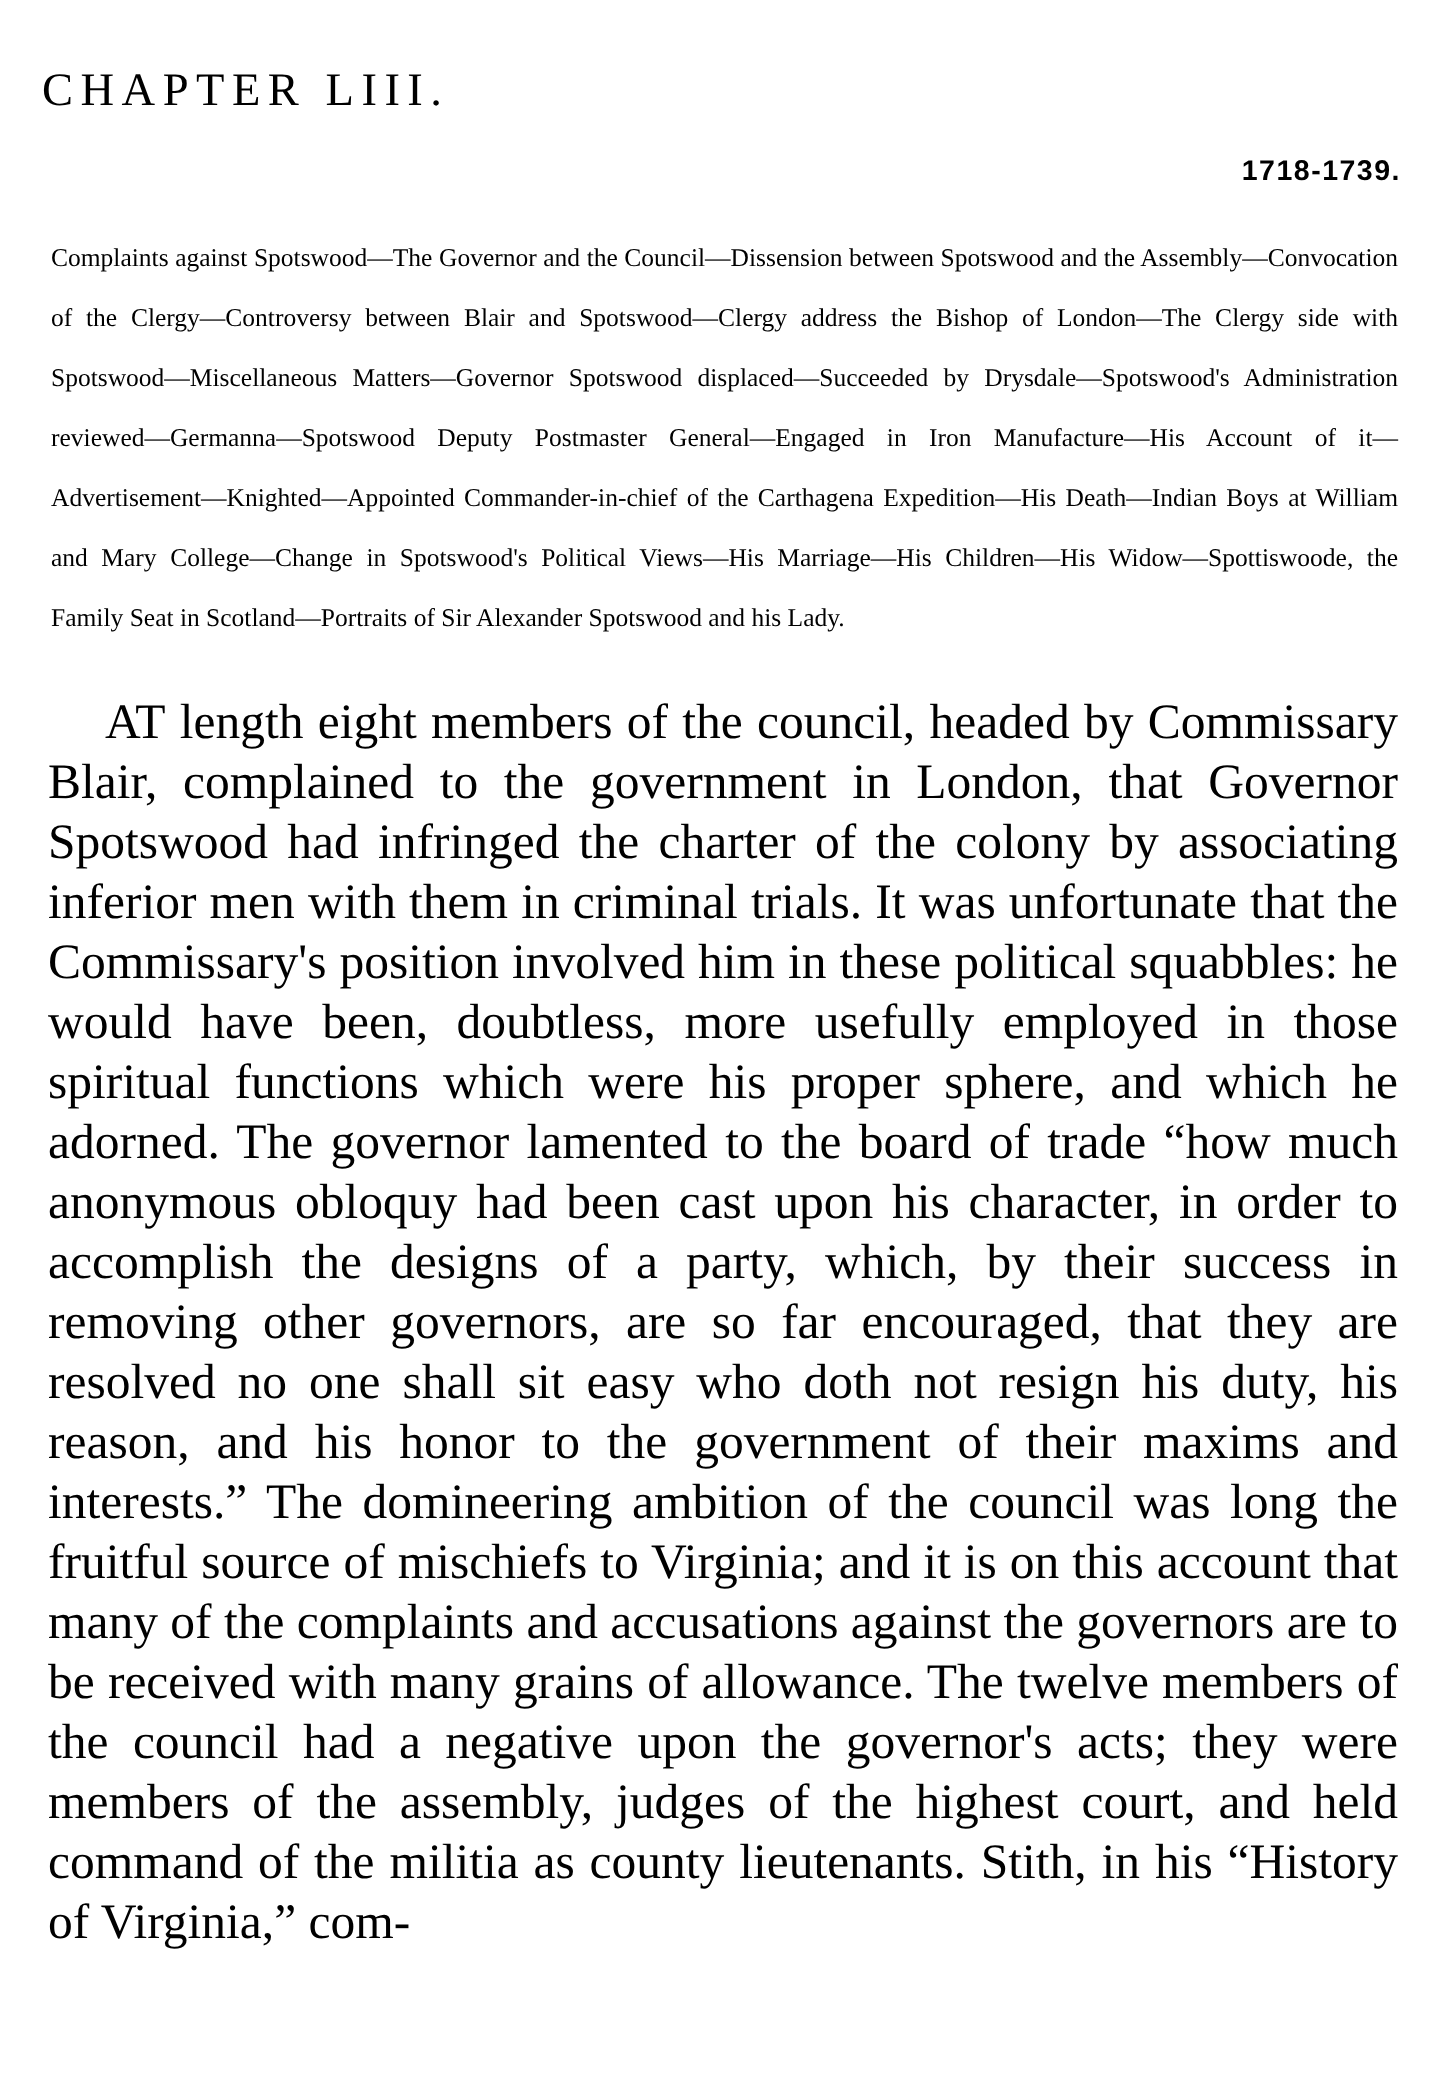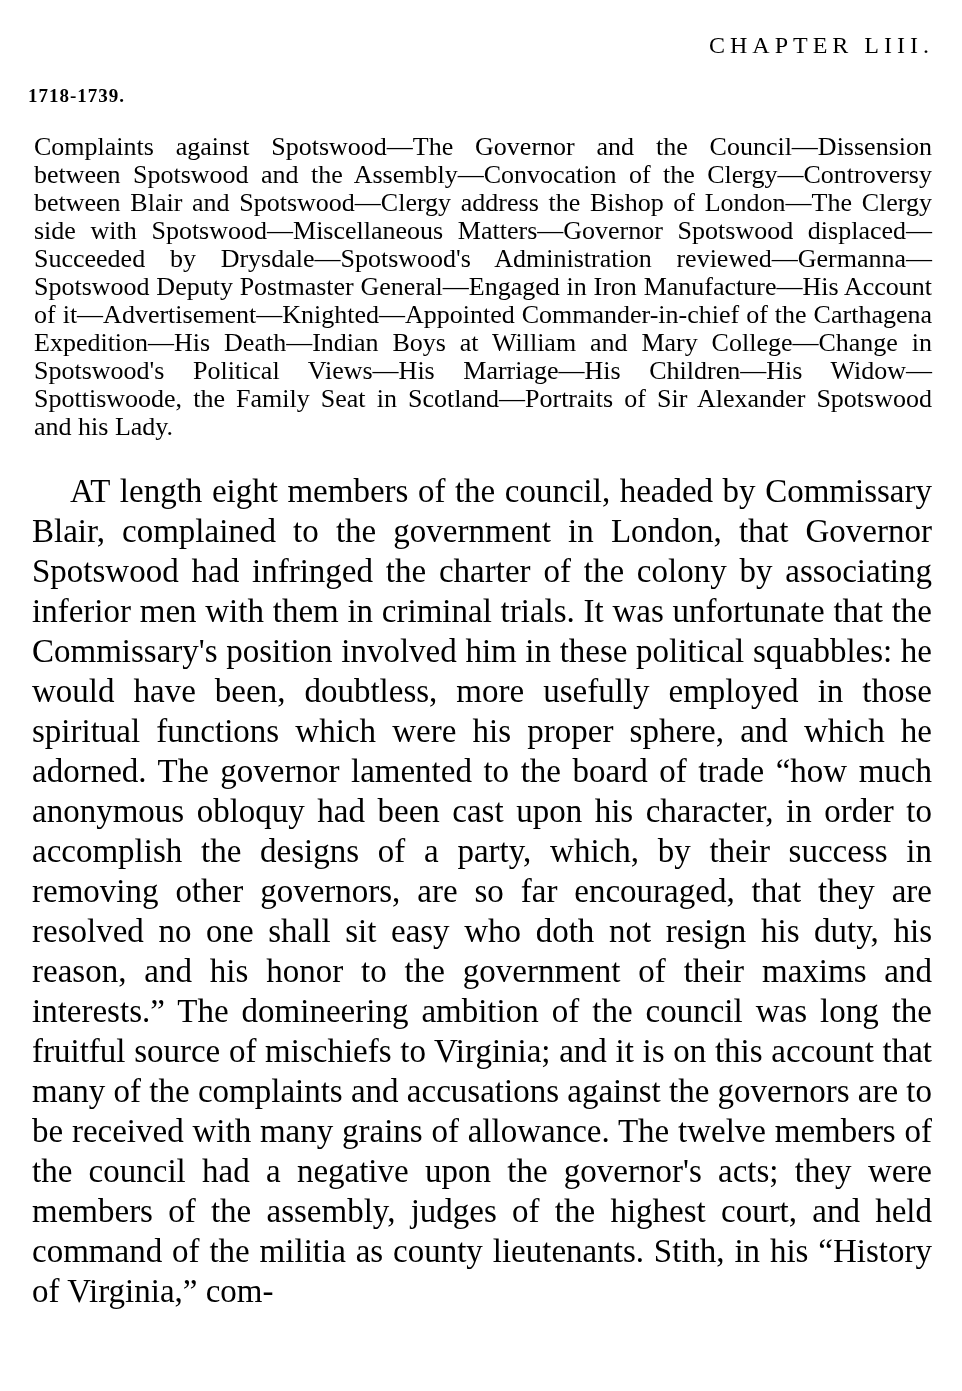--- a/index.html
+++ b/index.html
@@ -16,41 +16,41 @@
     overflow: hidden;
   }
   .page {
     width: 962px;
     height: 1391px;
     position: relative;
     box-sizing: border-box;
     padding: 0 28px;
   }
   .chapter-title {
-    text-align: right;
-    font-size: 24px;
+    text-align: left;
+    font-size: 31px;
     letter-spacing: 5px;
     font-weight: 400;
-    margin-top: 32px;
+    margin-top: 42px;
     margin-bottom: 0;
     font-family: "Liberation Serif", serif;
   }
   .chapter-years {
-    text-align: left;
+    text-align: right;
     font-size: 19px;
     font-weight: bold;
     letter-spacing: 1px;
     margin-top: 26px;
     margin-bottom: 0;
-    font-family: Liberation Serif, serif;
+    font-family: Liberation Sans, sans-serif;
   }
   .synopsis {
     margin-top: 26px;
-    font-size: 26px;
-    line-height: 28px;
+    font-size: 17px;
+    line-height: 40px;
     text-align: justify;
     text-justify: inter-word;
     padding-left: 6px;
     padding-right: 2px;
     text-indent: 0;
   }
   .body-text {
     margin-top: 30px;
     font-size: 33px;
     line-height: 40px;

